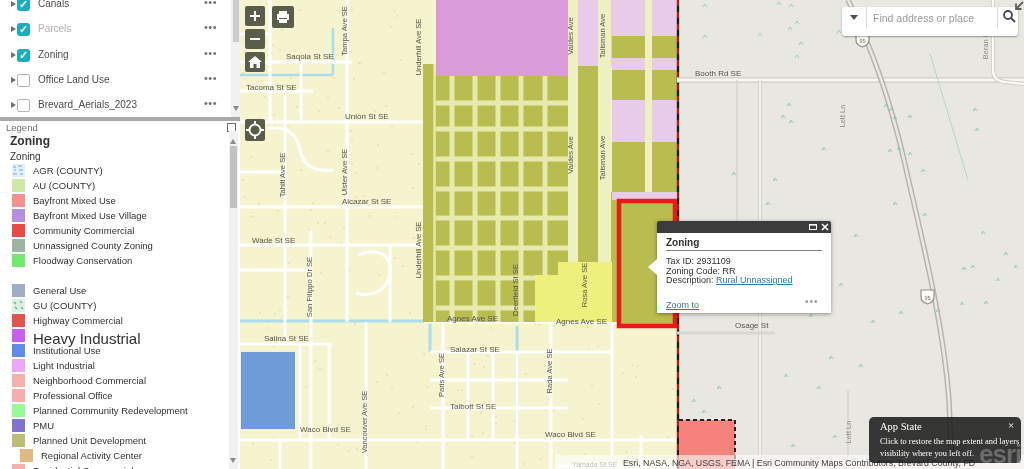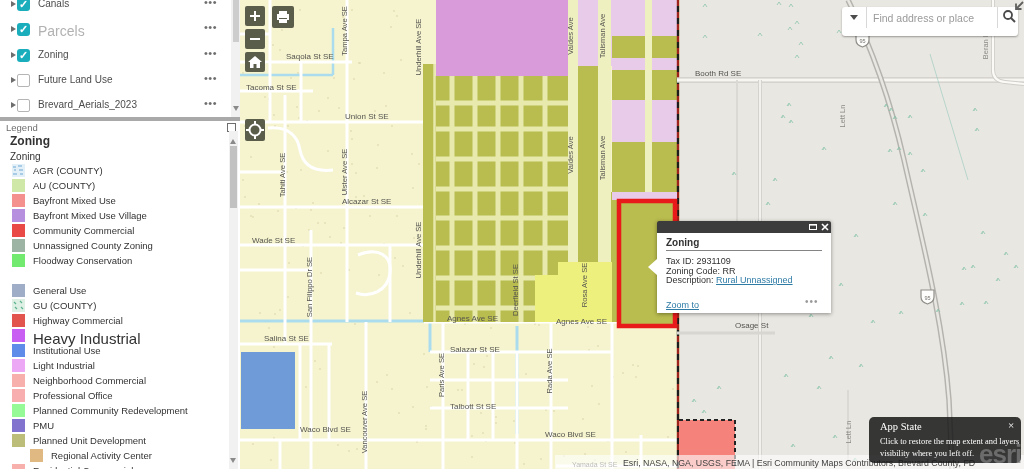--- a/index.html
+++ b/index.html
@@ -514,35 +514,35 @@
 <div class="abs" style="left:0;top:-8px;width:228px;height:26px;">
 <div class="abs" style="left:11px;top:9px;width:0;height:0;border-left:5px solid #6e6e6e;border-top:3.5px solid transparent;border-bottom:3.5px solid transparent;"></div>
 <div class="abs" style="left:17px;top:6px;width:13px;height:13px;background:#1aaebd;border-radius:3px;color:#fff;font-size:11px;line-height:13px;text-align:center;font-weight:bold;">✓</div>
 <div class="abs" style="left:38px;top:6px;font-size:10px;color:#4c4c4c;">Canals</div>
 <div class="abs" style="left:204px;top:4px;font-size:11px;color:#6e6e6e;letter-spacing:0.5px;">•••</div>
 </div>
 
 <div class="abs" style="left:0;top:17px;width:228px;height:26px;">
 <div class="abs" style="left:11px;top:9px;width:0;height:0;border-left:5px solid #6e6e6e;border-top:3.5px solid transparent;border-bottom:3.5px solid transparent;"></div>
 <div class="abs" style="left:17px;top:6px;width:13px;height:13px;background:#1aaebd;border-radius:3px;color:#fff;font-size:11px;line-height:13px;text-align:center;font-weight:bold;">✓</div>
-<div class="abs" style="left:38px;top:6px;font-size:14px;color:#b2b2b2;">Parcels</div>
+<div class="abs" style="left:38px;top:6px;font-size:10px;color:#b2b2b2;">Parcels</div>
 <div class="abs" style="left:204px;top:4px;font-size:11px;color:#6e6e6e;letter-spacing:0.5px;">•••</div>
 </div>
 
 <div class="abs" style="left:0;top:42.5px;width:228px;height:26px;">
 <div class="abs" style="left:11px;top:9px;width:0;height:0;border-left:5px solid #6e6e6e;border-top:3.5px solid transparent;border-bottom:3.5px solid transparent;"></div>
 <div class="abs" style="left:17px;top:6px;width:13px;height:13px;background:#1aaebd;border-radius:3px;color:#fff;font-size:11px;line-height:13px;text-align:center;font-weight:bold;">✓</div>
 <div class="abs" style="left:38px;top:6px;font-size:10px;color:#4c4c4c;">Zoning</div>
 <div class="abs" style="left:204px;top:4px;font-size:11px;color:#6e6e6e;letter-spacing:0.5px;">•••</div>
 </div>
 
 <div class="abs" style="left:0;top:68px;width:228px;height:26px;">
 <div class="abs" style="left:11px;top:9px;width:0;height:0;border-left:5px solid #6e6e6e;border-top:3.5px solid transparent;border-bottom:3.5px solid transparent;"></div>
 <div class="abs" style="left:17px;top:6px;width:11px;height:11px;background:#fff;border:1px solid #b5b5b5;border-radius:2px;"></div>
-<div class="abs" style="left:38px;top:6px;font-size:10px;color:#4c4c4c;">Future Land Use</div>
+<div class="abs" style="left:38px;top:6px;font-size:10px;color:#4c4c4c;">Office Land Use</div>
 <div class="abs" style="left:204px;top:4px;font-size:11px;color:#6e6e6e;letter-spacing:0.5px;">•••</div>
 </div>
 
 <div class="abs" style="left:0;top:93px;width:228px;height:26px;">
 <div class="abs" style="left:11px;top:9px;width:0;height:0;border-left:5px solid #6e6e6e;border-top:3.5px solid transparent;border-bottom:3.5px solid transparent;"></div>
 <div class="abs" style="left:17px;top:6px;width:11px;height:11px;background:#fff;border:1px solid #b5b5b5;border-radius:2px;"></div>
 <div class="abs" style="left:38px;top:6px;font-size:10px;color:#4c4c4c;">Brevard_Aerials_2023</div>
 <div class="abs" style="left:204px;top:4px;font-size:11px;color:#6e6e6e;letter-spacing:0.5px;">•••</div>
 </div>
 
@@ -650,21 +650,21 @@
 <div class="abs" style="left:0;top:297.5px;width:228px;height:15px;">
 <div class="abs" style="left:12px;top:0;width:13px;height:13px;background:#8273ce;"></div>
 <div class="abs" style="left:33px;top:1px;font-size:9.5px;color:#323232;">PMU</div>
 </div>
 
 <div class="abs" style="left:0;top:312.5px;width:228px;height:15px;">
 <div class="abs" style="left:12px;top:0;width:13px;height:13px;background:#bcbd78;"></div>
 <div class="abs" style="left:33px;top:1px;font-size:9.5px;color:#323232;">Planned Unit Development</div>
 </div>
 
-<div class="abs" style="left:18px;top:327.5px;width:228px;height:15px;">
+<div class="abs" style="left:8px;top:327.5px;width:228px;height:15px;">
 <div class="abs" style="left:12px;top:0;width:13px;height:13px;background:#dfb981;"></div>
 <div class="abs" style="left:33px;top:1px;font-size:9.5px;color:#323232;">Regional Activity Center</div>
 </div>
 
 <div class="abs" style="left:0;top:342.5px;width:228px;height:15px;">
 <div class="abs" style="left:12px;top:0;width:13px;height:13px;background:#f8b0ac;"></div>
 <div class="abs" style="left:33px;top:1px;font-size:9.5px;color:#323232;">Residential Commercial</div>
 </div>
 </div>
 

